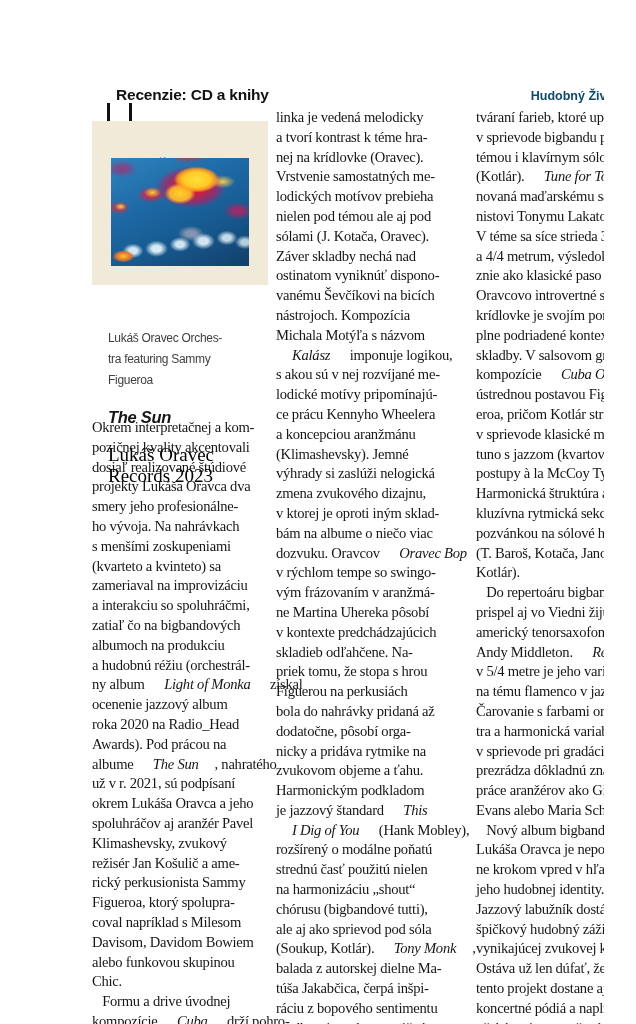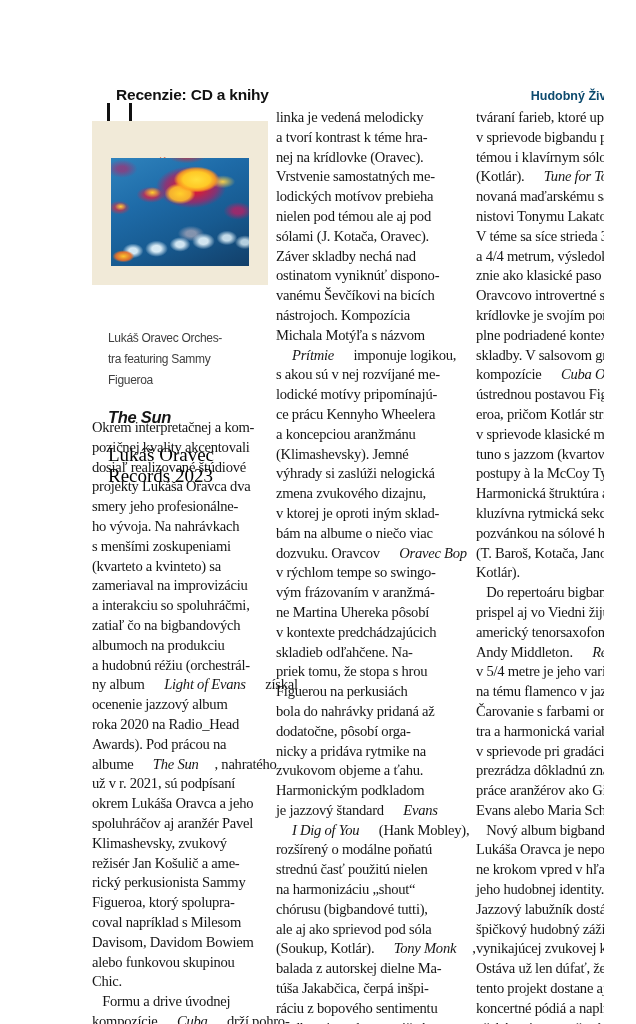--- a/index.html
+++ b/index.html
@@ -144,21 +144,21 @@
 projekty Lukáša Oravca dva
 smery jeho profesionálne-
 ho vývoja. Na nahrávkach
 s menšími zoskupeniami
 (kvarteto a kvinteto) sa
 zameriaval na improvizáciu
 a interakciu so spoluhráčmi,
 zatiaľ čo na bigbandových
 albumoch na produkciu
 a hudobnú réžiu (orchestrál-
-ny album <em>Light of Evans</em> získal
+ny album <em>Light of Monka</em> získal
 ocenenie jazzový album
 roka 2020 na Radio_Head
 Awards). Pod prácou na
 albume <em>The Sun</em>, nahratého
 už v r. 2021, sú podpísaní
 okrem Lukáša Oravca a jeho
 spoluhráčov aj aranžér Pavel
 Klimashevsky, zvukový
 režisér Jan Košulič a ame-
 rický perkusionista Sammy
@@ -176,21 +176,21 @@
 nej na krídlovke (Oravec).
 Vrstvenie samostatných me-
 lodických motívov prebieha
 nielen pod témou ale aj pod
 sólami (J. Kotača, Oravec).
 Záver skladby nechá nad
 ostinatom vyniknúť dispono-
 vanému Ševčíkovi na bicích
 nástrojoch. Kompozícia
 Michala Motýľa s názvom
-<em>Prítmie</em> imponuje logikou,
+<em>Kalász</em> imponuje logikou,
 s akou sú v nej rozvíjané me-
 lodické motívy pripomínajú-
 ce prácu Kennyho Wheelera
 a koncepciou aranžmánu
 (Klimashevsky). Jemné
 výhrady si zaslúži nelogická
 zmena zvukového dizajnu,
 v ktorej je oproti iným sklad-
 bám na albume o niečo viac
 dozvuku. Oravcov <em>Oravec Bop</em>
@@ -199,21 +199,21 @@
 ne Martina Uhereka pôsobí
 v kontexte predchádzajúcich
 skladieb odľahčene. Na-
 priek tomu, že stopa s hrou
 Figuerou na perkusiách
 bola do nahrávky pridaná až
 dodatočne, pôsobí orga-
 nicky a pridáva rytmike na
 zvukovom objeme a ťahu.
 Harmonickým podkladom
-je jazzový štandard <em>Evans</em>
+je jazzový štandard <em>This</em>
 <em>I Dig of You</em> (Hank Mobley),
 rozšírený o modálne poňatú
 strednú časť použitú nielen
 na harmonizáciu „shout“
 chórusu (bigbandové tutti),
 ale aj ako sprievod pod sóla
 (Soukup, Kotlár). <em>Tony Monk</em>,
 balada z autorskej dielne Ma-
 túša Jakabčica, čerpá inšpi-
 ráciu z bopového sentimentu

